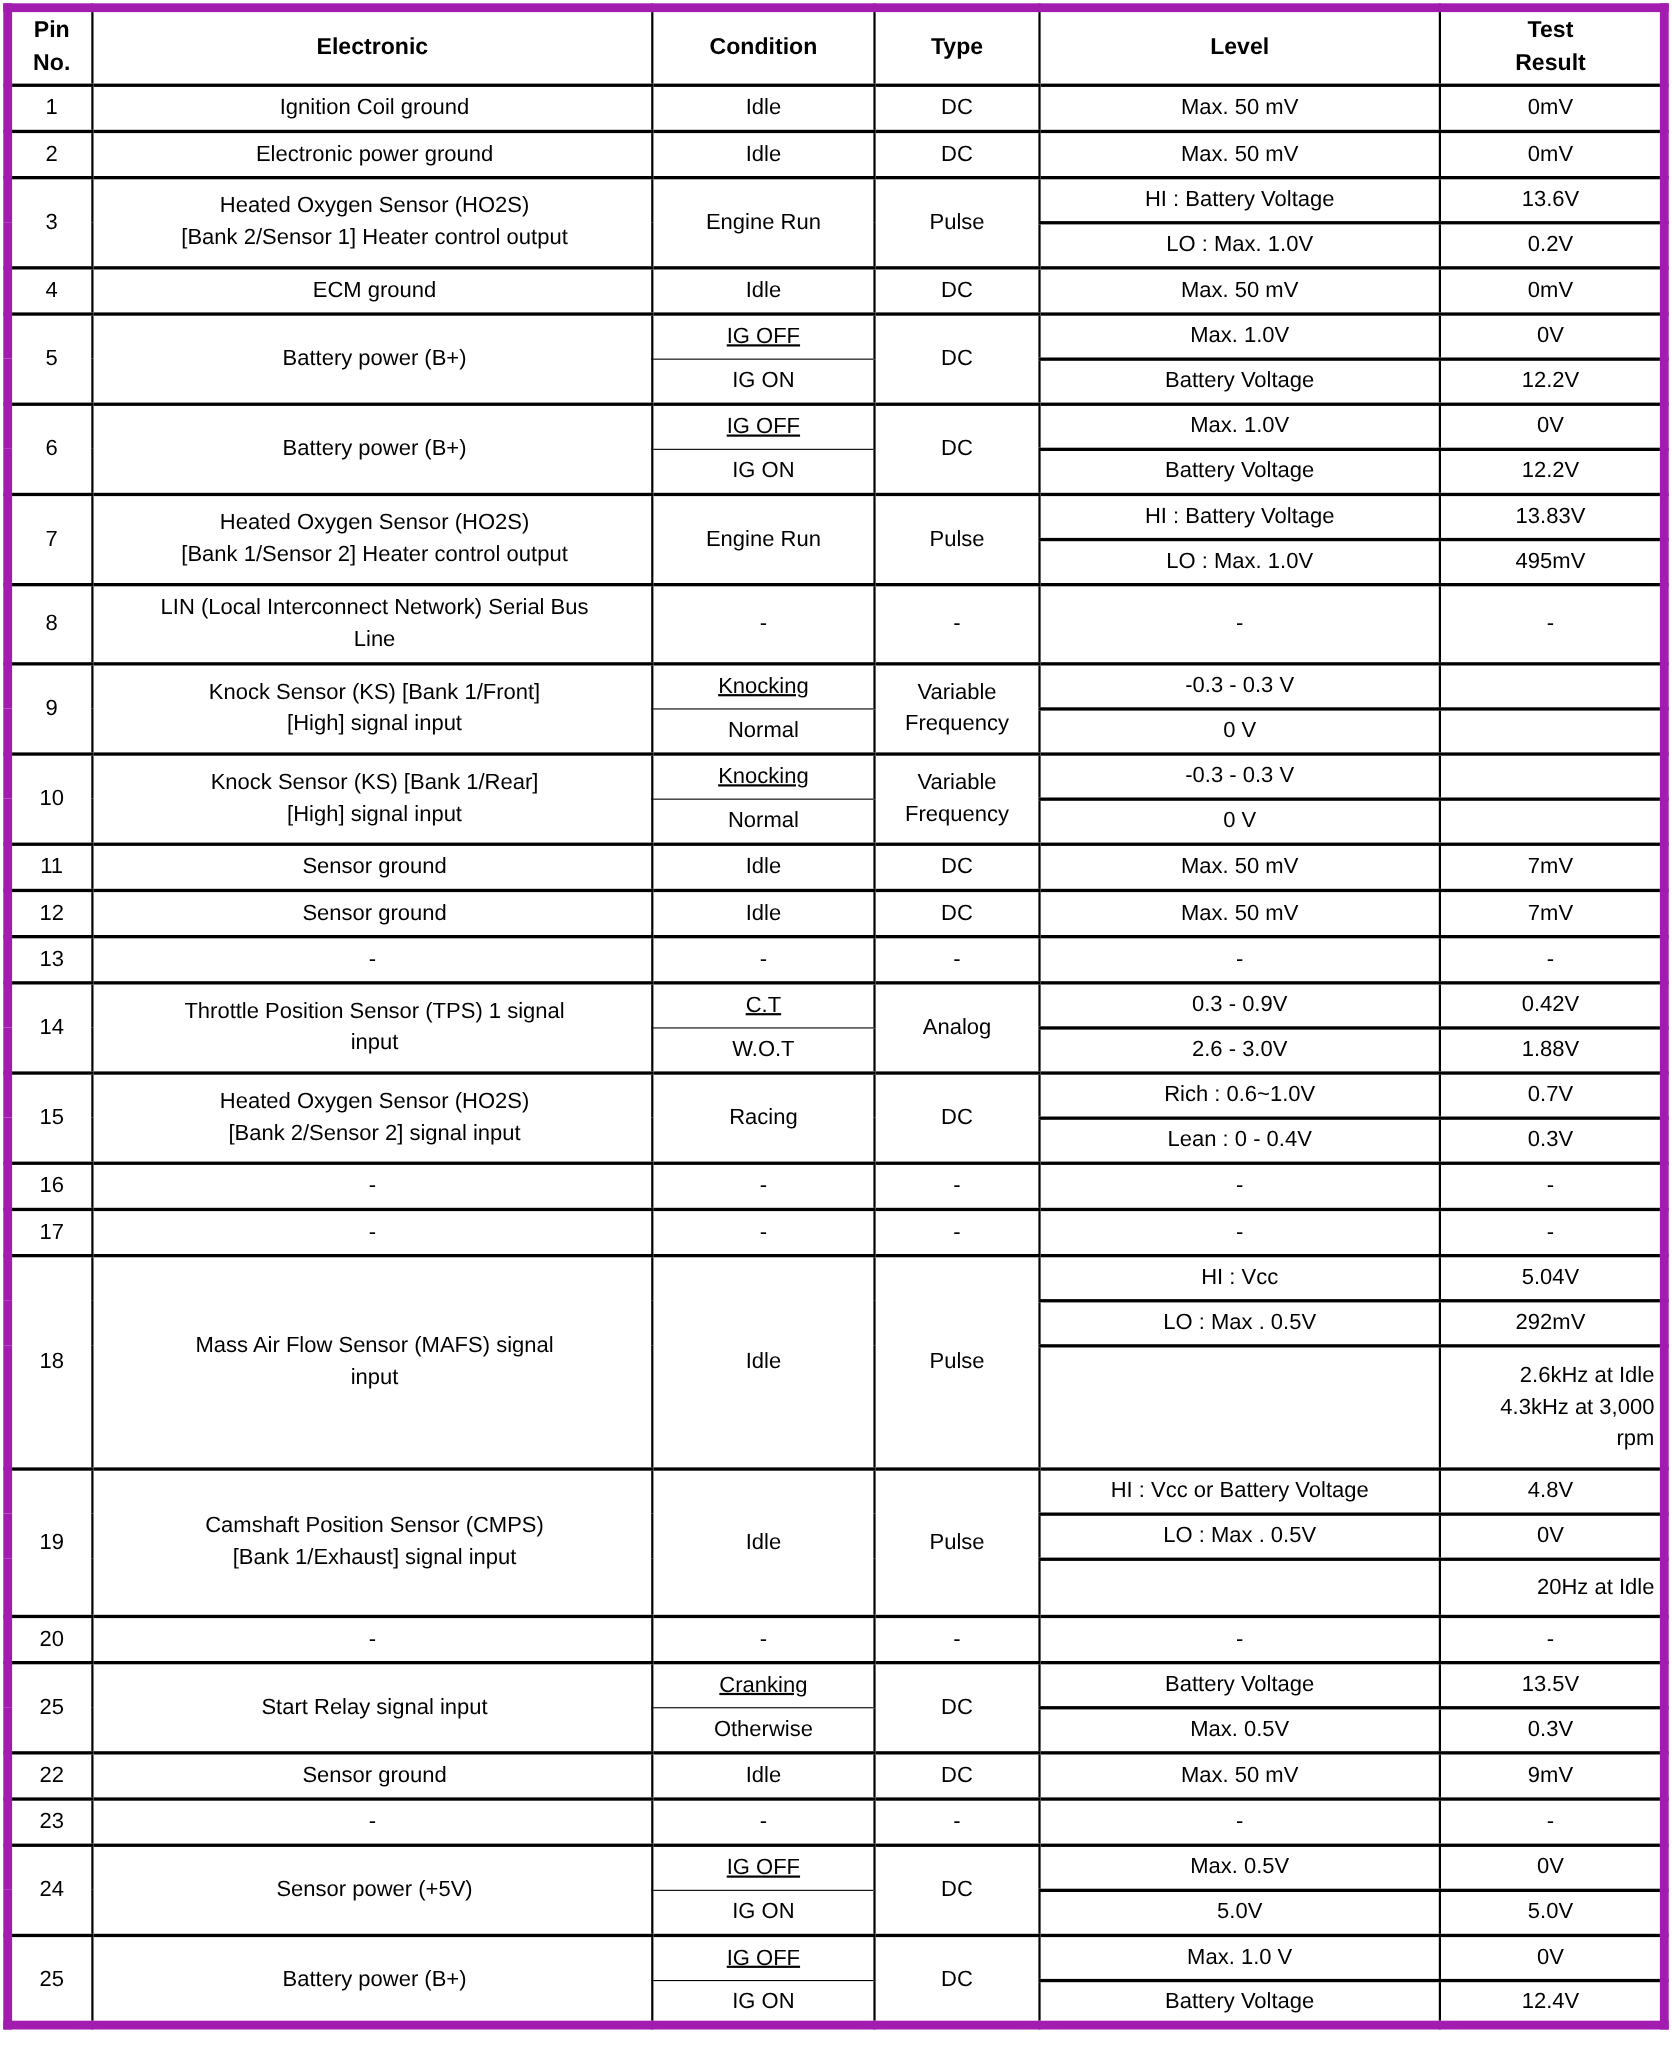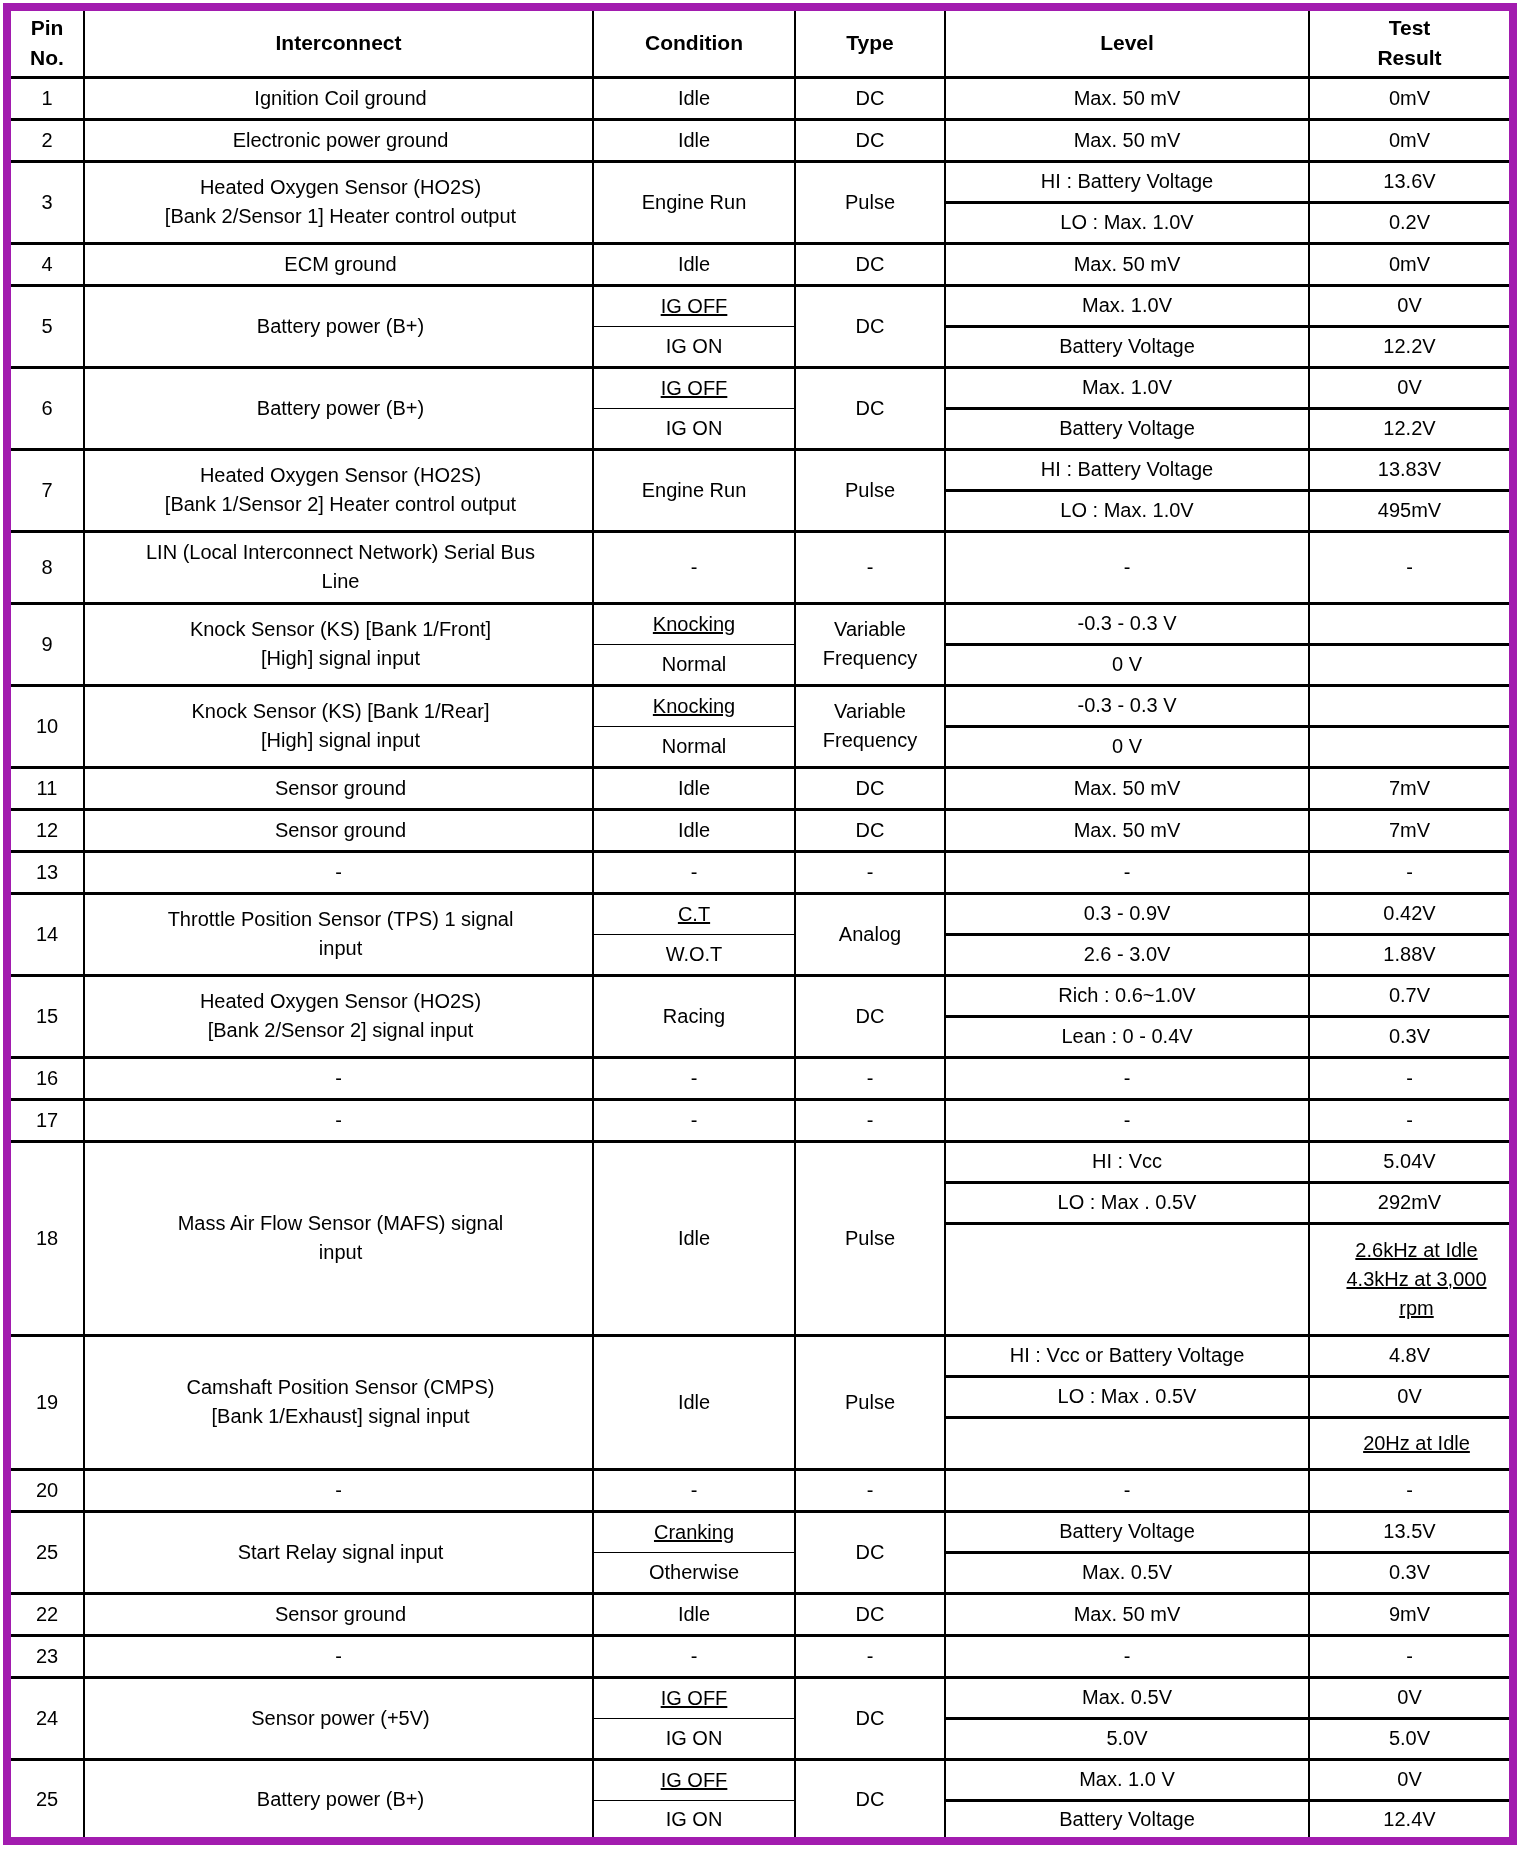--- a/index.html
+++ b/index.html
@@ -34,21 +34,21 @@
   }
   th { font-size: 21px; font-weight: 700; }
   thead th { height: 58px; border-bottom: 3px solid #000; }
 
   tr.grp > td { border-top: 3px solid #000; }
   td.t3 { border-top: 3px solid #000; }
   td.t1 { border-top: 1px solid #000; }
   td.b1 { border-bottom: 1px solid #000; text-decoration: underline; }
 
   td.desc { text-align: center; padding-left: 9px; }
-  td.lft  { text-align: center; padding-left: 19px; text-decoration: underline; }
+  td.lft  { text-align: right; padding-left: 19px; }
 
   tr.h42  { height: 42px; }
   tr.h41  { height: 41px; }
   tr.h72  { height: 72px; }
   tr.h112 { height: 112px; }
   tr.h52  { height: 52px; }
 </style>
 </head>
 <body>
 
@@ -59,21 +59,21 @@
         <col class="c-desc">
         <col class="c-cond">
         <col class="c-type">
         <col class="c-lvl">
         <col class="c-test">
   </colgroup>
   <thead>
     <tr>
       <th>Pin
 No.</th>
-      <th>Interconnect</th>
+      <th>Electronic</th>
       <th>Condition</th>
       <th>Type</th>
       <th>Level</th>
       <th>Test
 Result</th>
     </tr>
   </thead>
   <tbody>
 
     <tr class="grp h42">

